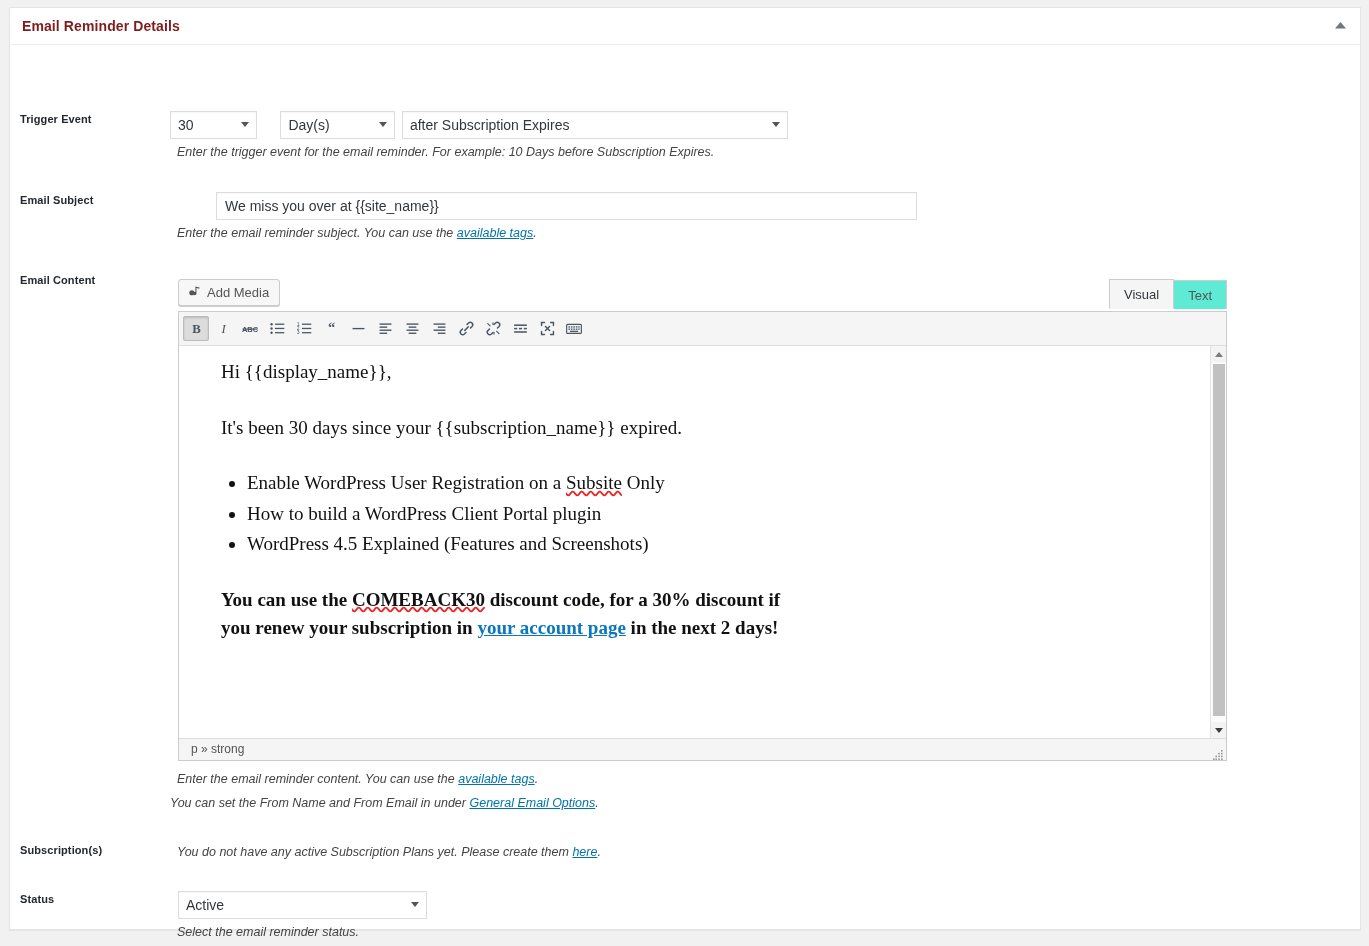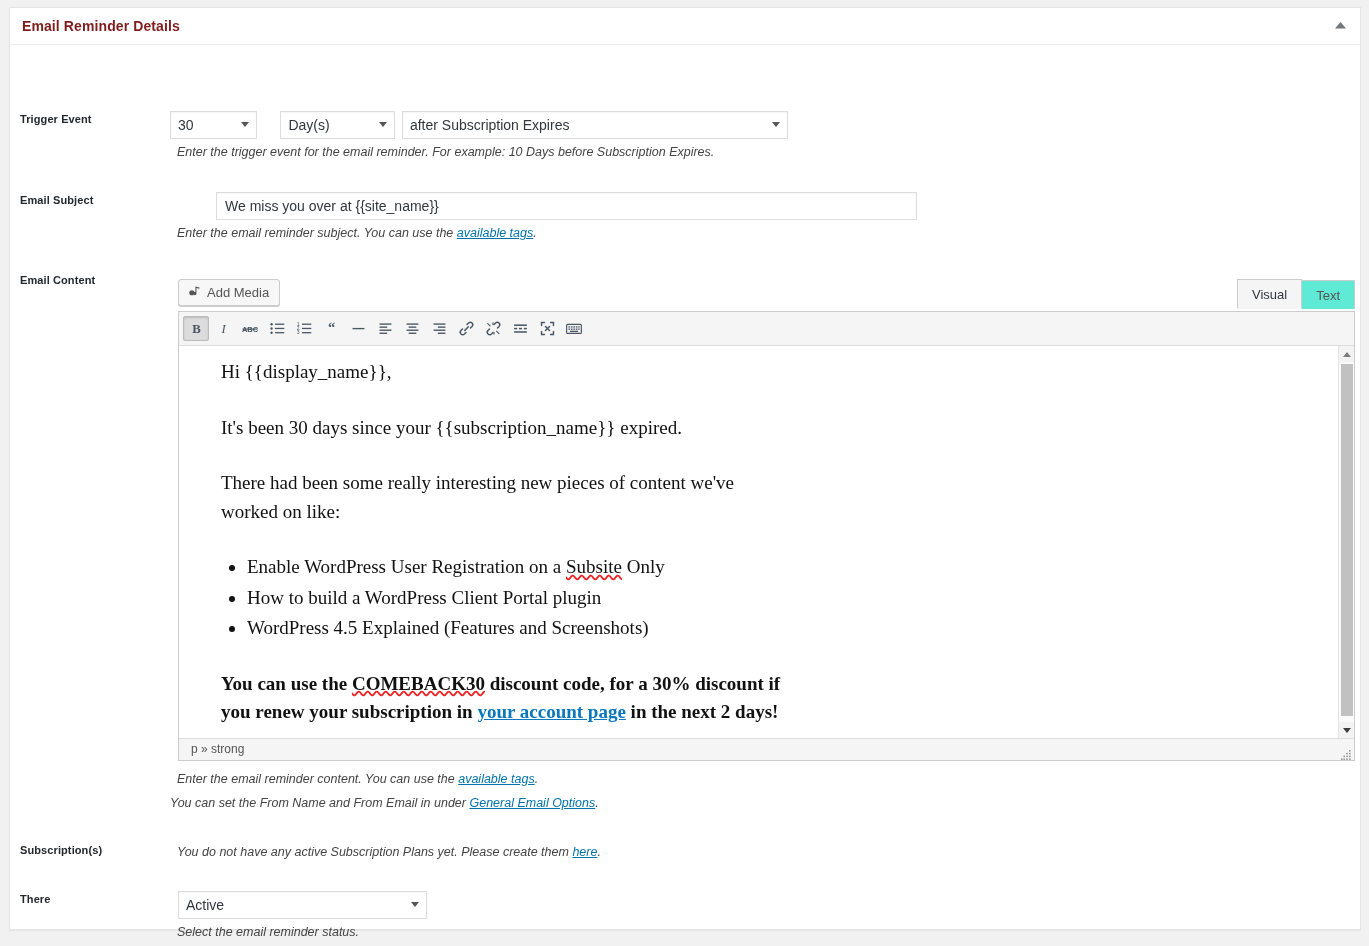--- a/index.html
+++ b/index.html
@@ -99,21 +99,21 @@
     height: 28px;
     border-radius: 0;
     box-shadow: inset 0 1px 2px rgba(0,0,0,0.04);
     outline: none;
   }
 
   
   .editor-wrap {
     position: absolute;
     left: 168px; top: 234px;
-    width: 1177px;
+    width: 1049px;
   }
   .media-buttons { position: relative; height: 32px; }
   .btn-addmedia {
     display: inline-flex;
     align-items: center;
     gap: 5px;
     height: 27px;
     padding: 0 10px 0 8px;
     background: #f7f7f7;
     border: 1px solid #ccc;
@@ -451,21 +451,20 @@
                 <rect x="6" y="12.7" width="10" height="1.6"></rect>
               </g>
             </svg>
           </div>
         </div>
 
         <div class="mce-content">
           <div class="mce-body">
             <p>Hi {{display_name}},</p>
             <p>It's been 30 days since your {{subscription_name}} expired.</p>
-            <p style="max-width:560px;">There had been some really interesting new pieces of content we've worked on like:</p>
             <ul>
               <li><span>Enable WordPress User Registration on a </span><span class="spell">Subsite</span><span> Only</span></li>
               <li><span>How to build a WordPress Client Portal plugin</span></li>
               <li><span>WordPress 4.5 Explained (Features and Screenshots)</span></li>
             </ul>
             <p class="bold-block" style="max-width:585px;"><span>You can use the </span><span class="spell">COMEBACK30</span><span> discount code, for a 30% discount if you renew your subscription in </span><a class="mce-link" href="#">your account page</a><span> in the next 2 days!</span></p>
           </div>
 
           <div class="fake-scroll">
             <div class="fs-arrow up">
@@ -510,21 +509,21 @@
 
     <div class="desc" style="position:absolute; left:160px; top:751px;">
       <span>You can set the From Name and From Email in under </span><a href="#">General Email Options</a><span>.</span>
     </div>
 
     <div class="field-label" style="left:10px; top:799px;">Subscription(s)</div>
     <div class="desc" style="position:absolute; left:167px; top:800px;">
       <span>You do not have any active Subscription Plans yet. Please create them </span><a href="#">here</a><span>.</span>
     </div>
 
-    <div class="field-label" style="left:10px; top:848px;">There</div>
+    <div class="field-label" style="left:10px; top:848px;">Status</div>
     <span class="select-wrap" style="position:absolute; left:168px; top:846px;">
       <select class="wp-select" style="width:249px;">
         <option>Active</option>
       </select>
       <span class="arrow"></span>
     </span>
     <div class="desc" style="position:absolute; left:167px; top:880px;">Select the email reminder status.</div>
 
   </div>
 </div>

